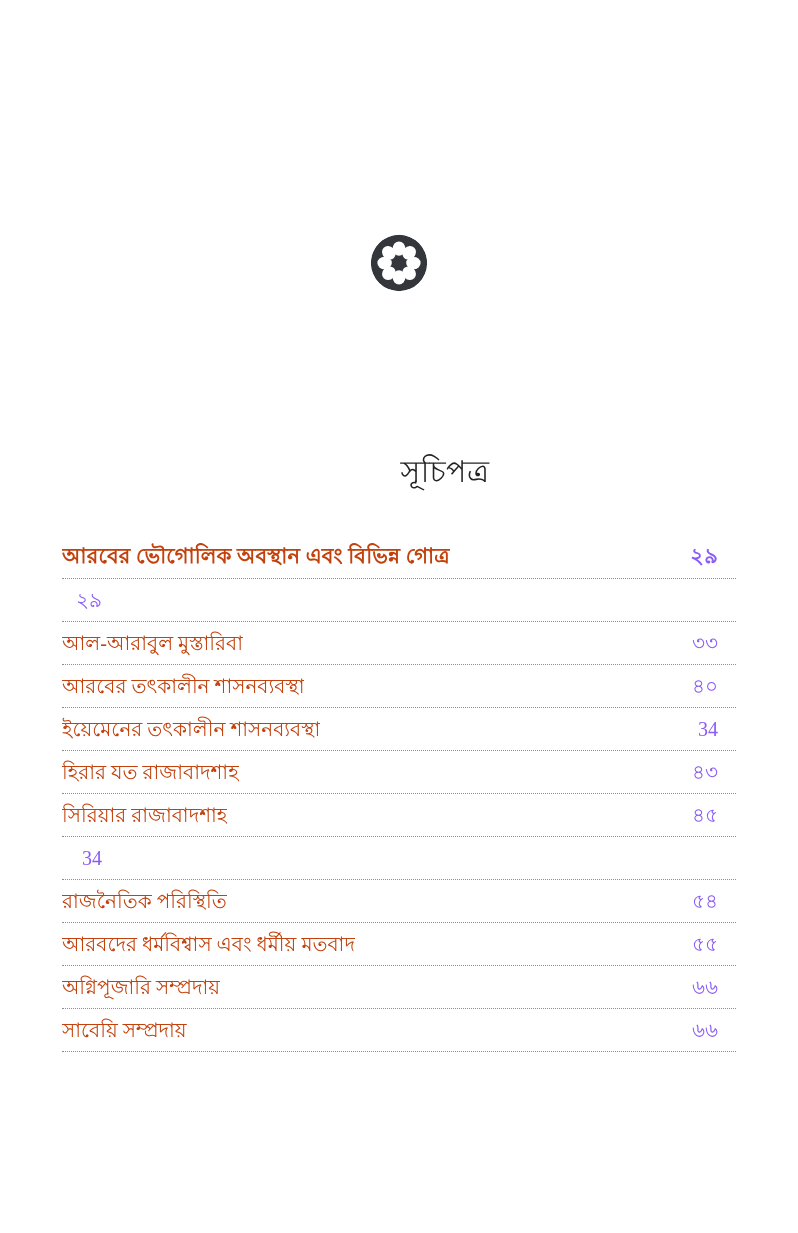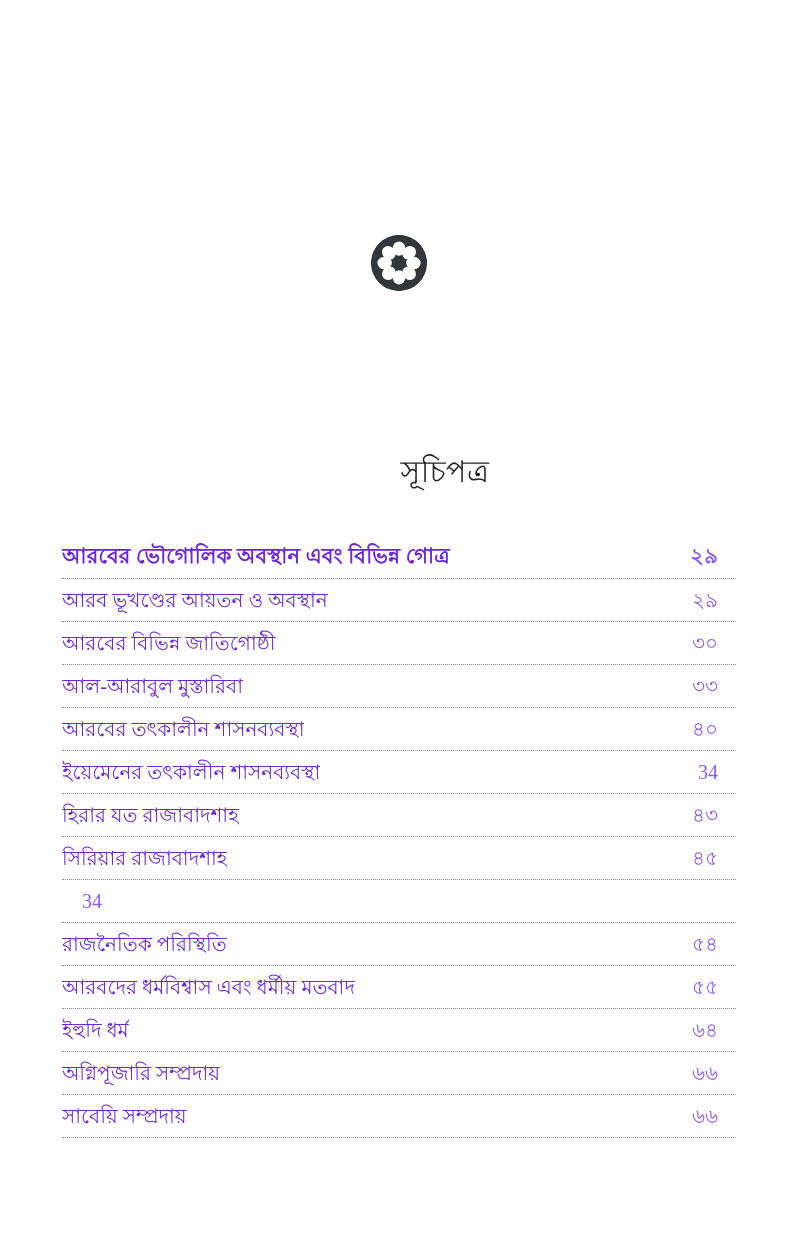--- a/index.html
+++ b/index.html
@@ -70,21 +70,21 @@
     justify-content: space-between;
     height: 43px;
     box-sizing: border-box;
     padding: 0 0 0 0;
     border-bottom: 1px dotted #8e8e8e;
   }
 
   .toc-row .entry-title {
     font-size: 20px;
     line-height: 42px;
-    color: #6d28d9;
+    color: #c2410c;
     white-space: nowrap;
     flex: 0 1 auto;
     overflow: hidden;
   }
 
   .toc-row .entry-page {
     font-size: 20px;
     line-height: 42px;
     color: #8b5cf6;
     flex: 0 0 auto;
@@ -134,26 +134,21 @@
 
   <div class="toc-title">সূচিপত্র</div>
 
   <div class="toc-list">
 
   <div class="toc-row level-chapter">
         <span class="entry-title">আরবের ভৌগোলিক অবস্থান এবং বিভিন্ন গোত্র</span>
         <span class="entry-page">২৯</span>
       </div>
       <div class="toc-row level-section">
-        <span class="entry-title">আরব ভূখণ্ডের আয়তন ও অবস্থান</span>
         <span class="entry-page">২৯</span>
-      </div>
-      <div class="toc-row level-section">
-        <span class="entry-title">আরবের বিভিন্ন জাতিগোষ্ঠী</span>
-        <span class="entry-page">৩০</span>
       </div>
       <div class="toc-row level-section">
         <span class="entry-title">আল-আরাবুল মুস্তারিবা</span>
         <span class="entry-page">৩৩</span>
       </div>
       <div class="toc-row level-section">
         <span class="entry-title">আরবের তৎকালীন শাসনব্যবস্থা</span>
         <span class="entry-page">৪০</span>
       </div>
       <div class="toc-row level-section">
@@ -173,24 +168,20 @@
       </div>
       <div class="toc-row level-section">
         <span class="entry-title">রাজনৈতিক পরিস্থিতি</span>
         <span class="entry-page">৫৪</span>
       </div>
       <div class="toc-row level-section">
         <span class="entry-title">আরবদের ধর্মবিশ্বাস এবং ধর্মীয় মতবাদ</span>
         <span class="entry-page">৫৫</span>
       </div>
       <div class="toc-row level-section">
-        <span class="entry-title">ইহুদি ধর্ম</span>
-        <span class="entry-page">৬৪</span>
-      </div>
-      <div class="toc-row level-section">
         <span class="entry-title">অগ্নিপূজারি সম্প্রদায়</span>
         <span class="entry-page">৬৬</span>
       </div>
       <div class="toc-row level-section">
         <span class="entry-title">সাবেয়ি সম্প্রদায়</span>
         <span class="entry-page">৬৬</span>
       </div>
     </div>
 
 </div>

